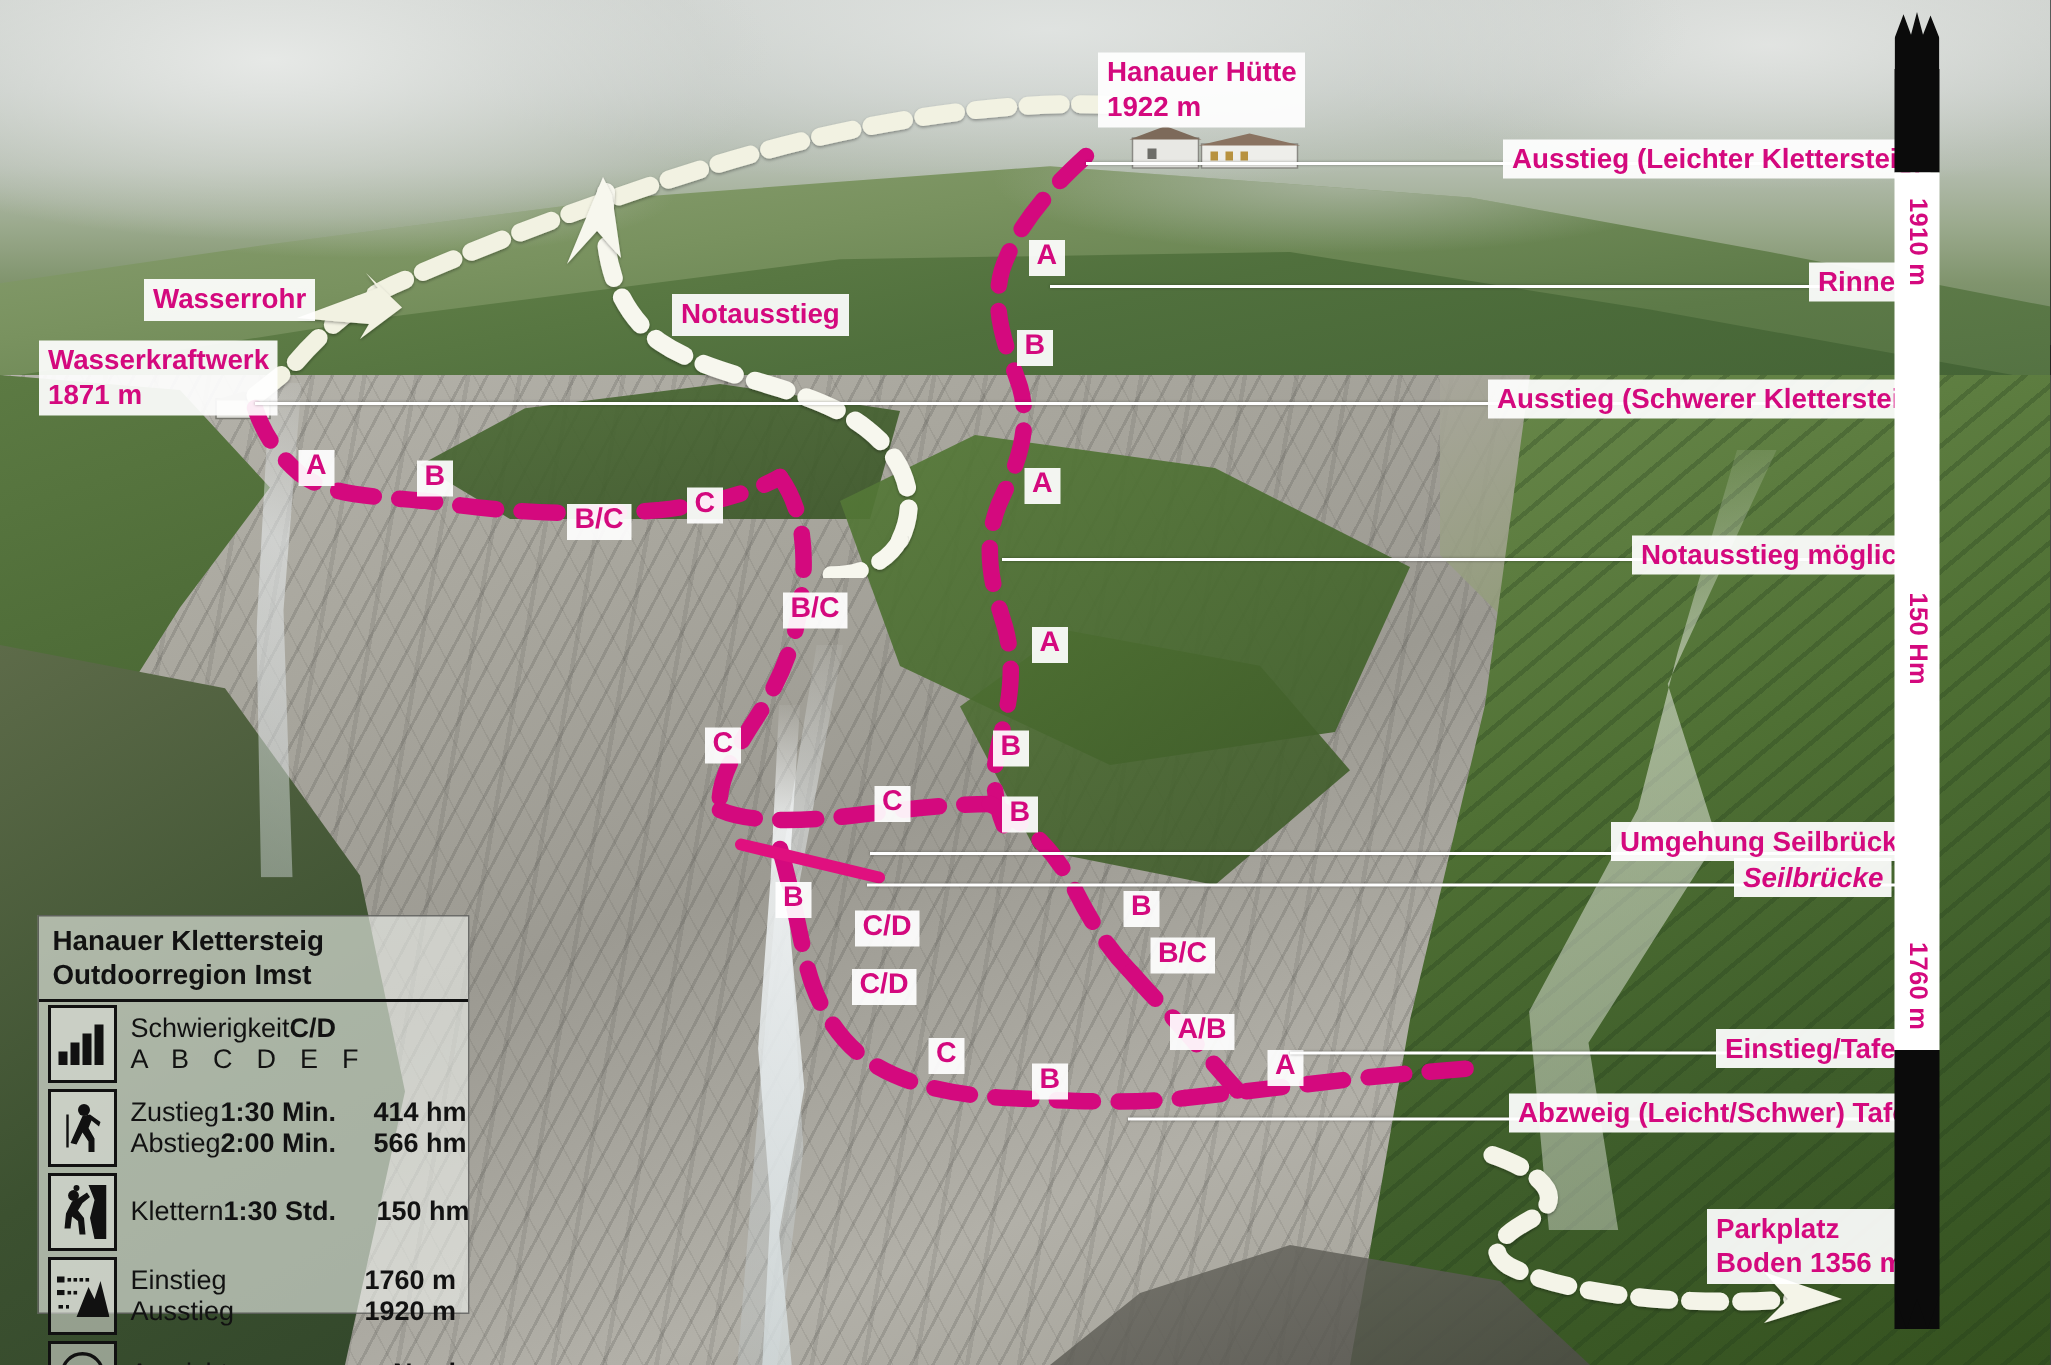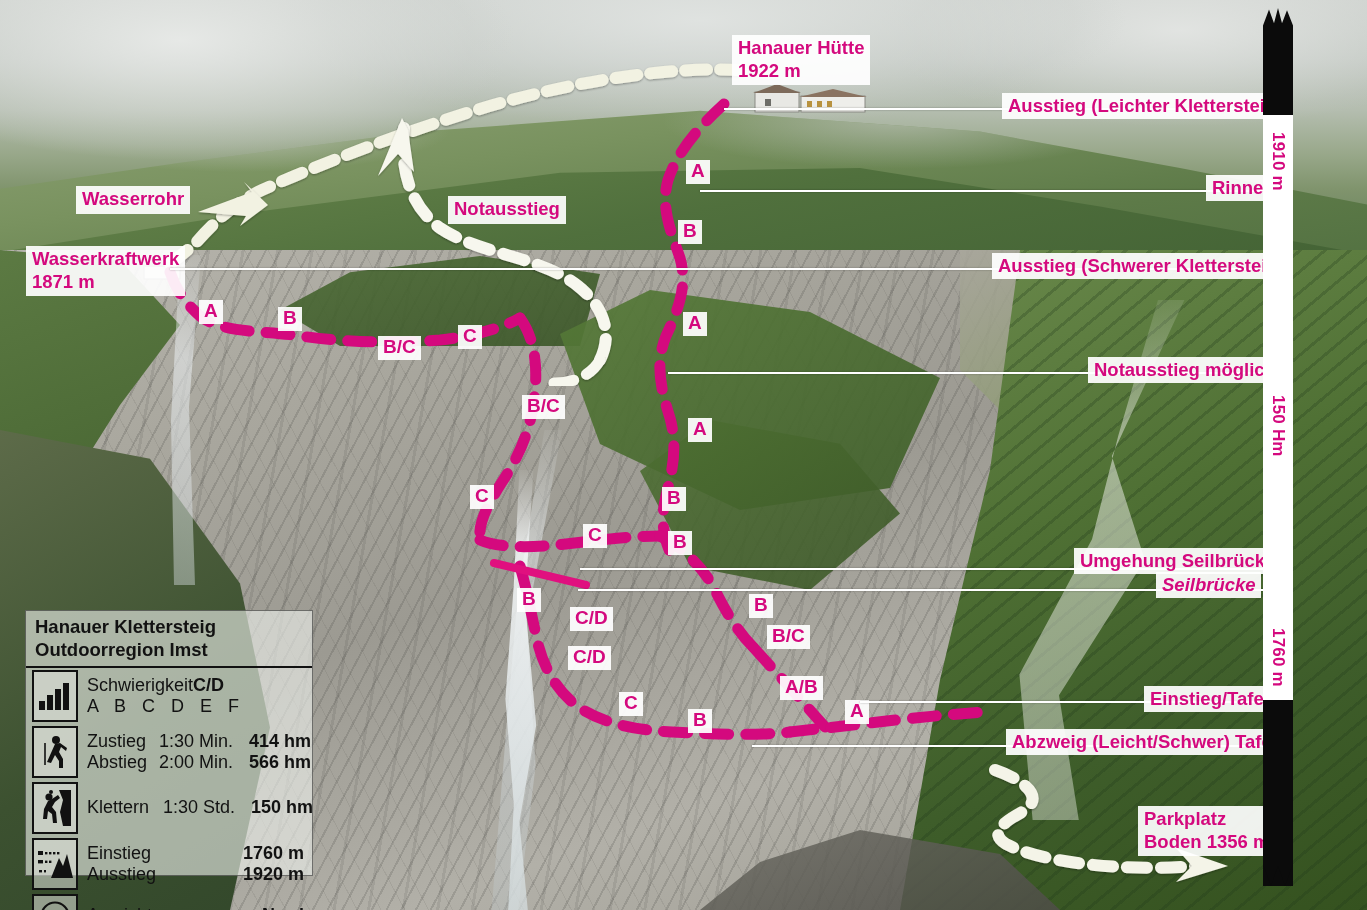--- a/index.html
+++ b/index.html
@@ -182,21 +182,21 @@
   .lg-row { display:flex; align-items:stretch; }
   .lg-ico {
     width:46px; min-width:46px; margin:2px 0 2px 6px;
     border:2px solid #111; background:rgba(225,228,222,.55);
     display:flex; align-items:center; justify-content:center;
   }
   .lg-ico svg { display:block; }
   .lg-body { flex:1; padding-left:9px; padding-right:8px; display:flex; flex-direction:column; justify-content:center; }
   .lg-line { display:flex; align-items:baseline; font-size:18px; line-height:1.18; white-space:nowrap; }
   .lg-name { flex:1; }
-  .lg-v1 { font-weight:normal; width:86px; text-align:right; }
+  .lg-v1 { font-weight:bold; width:86px; }
   .lg-v2 { font-weight:bold; width:78px; text-align:right; }
   .lg-right { font-weight:bold; }
   .lg-scale { font-size:18px; letter-spacing:5.5px; line-height:1.1; }
 
   
   #dashpaths { position:absolute; inset:0; pointer-events:none; }
 </style>
 </head>
 <body>
 
@@ -304,24 +304,24 @@
   <div class="grade" style="left:688px; top:709px;">B</div>
   <div class="grade" style="left:749px; top:594px;">B</div>
   <div class="grade" style="left:767px; top:625px;">B/C</div>
   <div class="grade" style="left:780px; top:676px;">A/B</div>
   <div class="grade" style="left:845px; top:700px;">A</div>
 
   <div class="plabel" style="left:732px; top:35px;">
     <span style="white-space:pre-line">Hanauer Hütte
 1922 m</span>
   </div>
-  <div class="plabel" style="left:76px; top:186px;">
+  <div class="plabel" style="left:96px; top:186px;">
     <span style="white-space:pre-line">Wasserrohr</span>
   </div>
-  <div class="plabel" style="left:26px; top:227px;margin-top:19px;">
+  <div class="plabel" style="left:26px; top:227px;">
     <span style="white-space:pre-line">Wasserkraftwerk
 1871 m</span>
   </div>
   <div class="plabel" style="left:448px; top:196px;">
     <span style="white-space:pre-line">Notausstieg</span>
   </div>
   <div class="plabel" style="left:1138px; top:806px;">
     <span style="white-space:pre-line">Parkplatz
 Boden 1356 m</span>
   </div>

